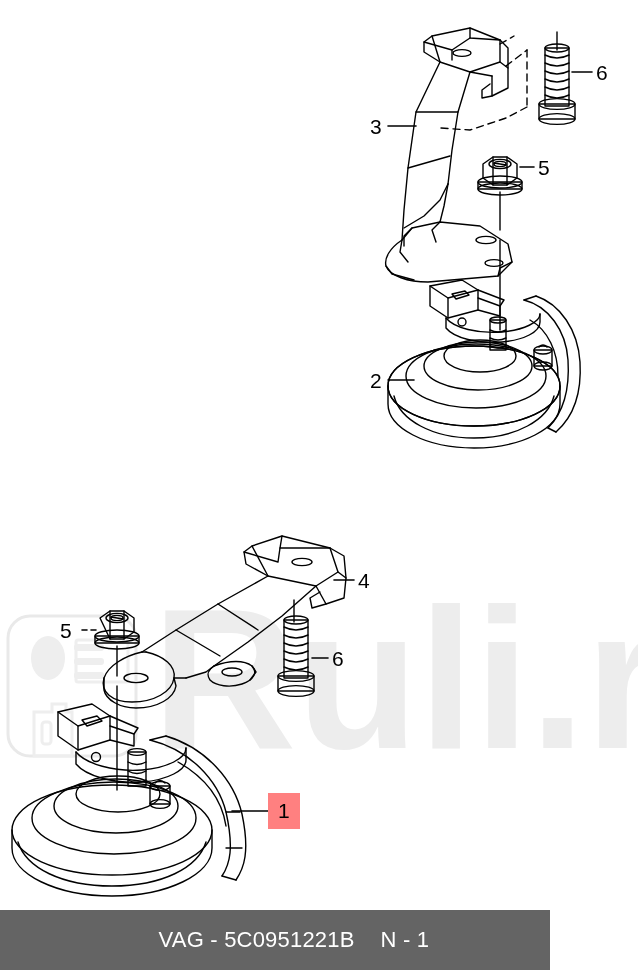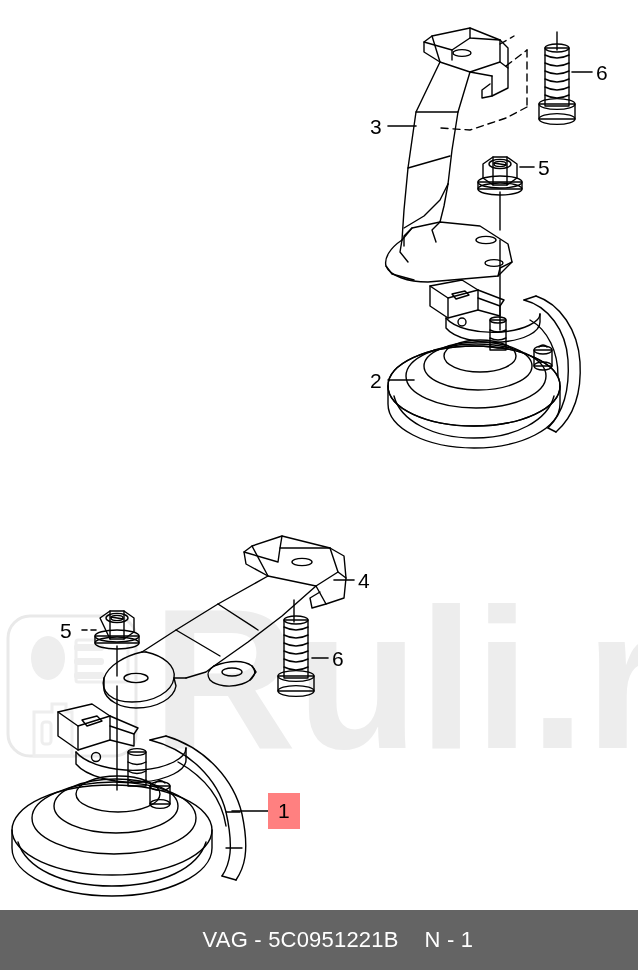--- a/index.html
+++ b/index.html
@@ -55,21 +55,21 @@
   .callout.highlighted {
     background: #ff8080;
     padding: 7px 10px 8px 10px;
   }
 
   
   .footer-bar {
     position: absolute;
     left: 0;
     top: 910px;
-    width: 638px;
+    width: 550px;
     height: 60px;
     background: #646464;
     z-index: 5;
     display: flex;
     align-items: center;
     justify-content: center;
   }
   .footer-text {
     color: #ffffff;
     font-family: "Liberation Sans", sans-serif;

